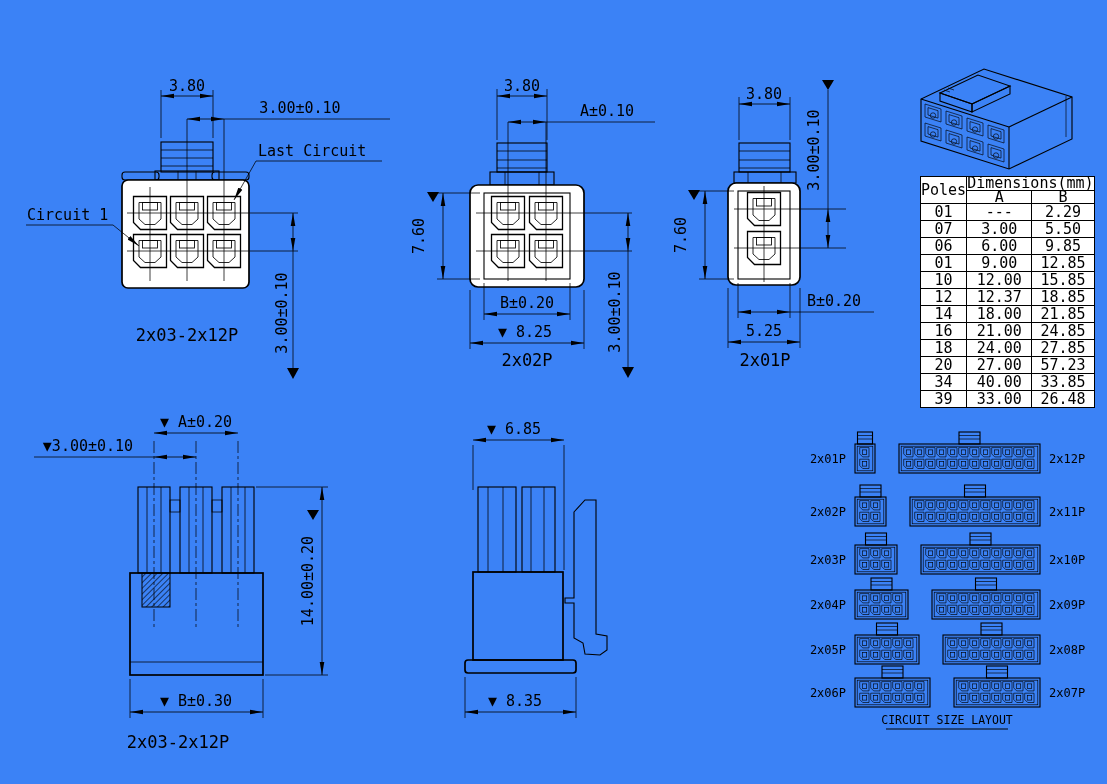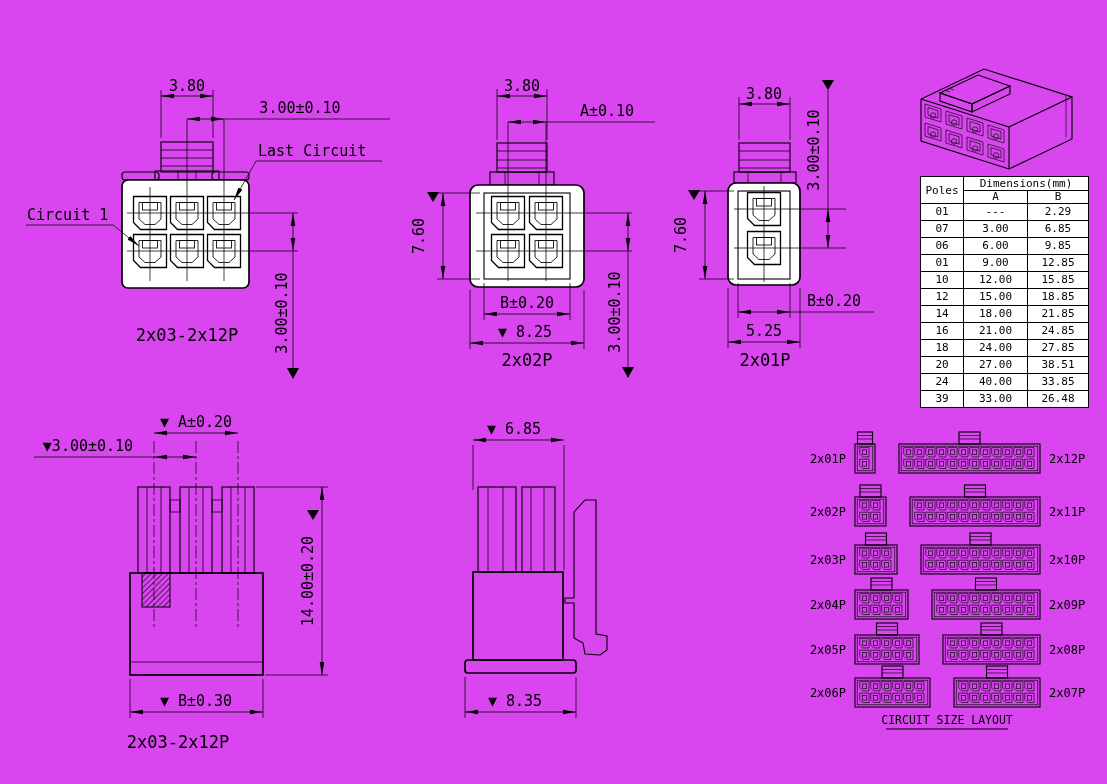--- a/index.html
+++ b/index.html
@@ -1,16 +1,16 @@
 <!DOCTYPE html>
 <html><head>
 <meta charset="utf-8">
 <style>
   html,body{margin:0;padding:0;background:#fff}
-  #stage{position:relative;width:1107px;height:784px;background:#d946ef;overflow:hidden;
+  #stage{position:relative;width:1107px;height:784px;background:#3b82f6;overflow:hidden;
          font-family:"DejaVu Sans Mono",monospace}
   #stage svg{position:absolute;left:0;top:0}
   text{fill:#000;font-family:"DejaVu Sans Mono",monospace}
   .dt{font-size:15px}
   .dtm{font-size:15px;text-anchor:middle}
   .cap{font-size:17px;text-anchor:middle}
   .rot{font-size:15px;text-anchor:middle}
   .s2{fill:none;stroke:#000;stroke-width:1.7}
   .fw{fill:#fff;stroke:#000;stroke-width:1.7}
   .s1{fill:none;stroke:#000;stroke-width:1.1}
@@ -18,21 +18,21 @@
   .s05{fill:none;stroke:#000;stroke-width:.65}
   .dim{fill:none;stroke:#000;stroke-width:.8}
   .cl{fill:none;stroke:#000;stroke-width:.7;stroke-dasharray:12 3 3 3}
   .tri{fill:#000;stroke:none}
   .cvo{fill:none;stroke:#000;stroke-width:1.3}
   .cvi{fill:none;stroke:#000;stroke-width:.85}
   .lay-lab{font-size:12px}
   .lay-cap{font-size:11.5px;text-anchor:middle}
   
   #poles-table{position:absolute;left:920px;top:176px;border-collapse:collapse;
-    font-size:11px;color:#000;background:#fff;border:1.6px solid #000;table-layout:fixed}
+    font-size:15px;color:#000;background:#fff;border:1.6px solid #000;table-layout:fixed}
   #poles-table th,#poles-table td{border:1px solid #000;text-align:center;padding:0;
     font-weight:normal;white-space:nowrap}
   #poles-table thead tr:first-child th{height:13px;line-height:13px}
   #poles-table thead tr:last-child th{height:12px;line-height:12px}
   #poles-table tbody td{height:16px;line-height:16px}
   .cw1{width:43px}.cw2{width:64px}.cw3{width:61px}
 </style>
 </head>
 <body>
 
@@ -776,64 +776,64 @@
   </thead>
   <tbody id="poles-tbody">
         <tr>
           <td>01</td>
           <td>---</td>
           <td>2.29</td>
         </tr>
         <tr>
           <td>07</td>
           <td>3.00</td>
-          <td>6.85</td>
+          <td>5.50</td>
         </tr>
         <tr>
           <td>06</td>
           <td>6.00</td>
           <td>9.85</td>
         </tr>
         <tr>
           <td>01</td>
           <td>9.00</td>
           <td>12.85</td>
         </tr>
         <tr>
           <td>10</td>
           <td>12.00</td>
           <td>15.85</td>
         </tr>
         <tr>
           <td>12</td>
-          <td>15.00</td>
+          <td>12.37</td>
           <td>18.85</td>
         </tr>
         <tr>
           <td>14</td>
           <td>18.00</td>
           <td>21.85</td>
         </tr>
         <tr>
           <td>16</td>
           <td>21.00</td>
           <td>24.85</td>
         </tr>
         <tr>
           <td>18</td>
           <td>24.00</td>
           <td>27.85</td>
         </tr>
         <tr>
           <td>20</td>
           <td>27.00</td>
-          <td>38.51</td>
-        </tr>
-        <tr>
-          <td>24</td>
+          <td>57.23</td>
+        </tr>
+        <tr>
+          <td>34</td>
           <td>40.00</td>
           <td>33.85</td>
         </tr>
         <tr>
           <td>39</td>
           <td>33.00</td>
           <td>26.48</td>
         </tr>
       </tbody>
 </table>

